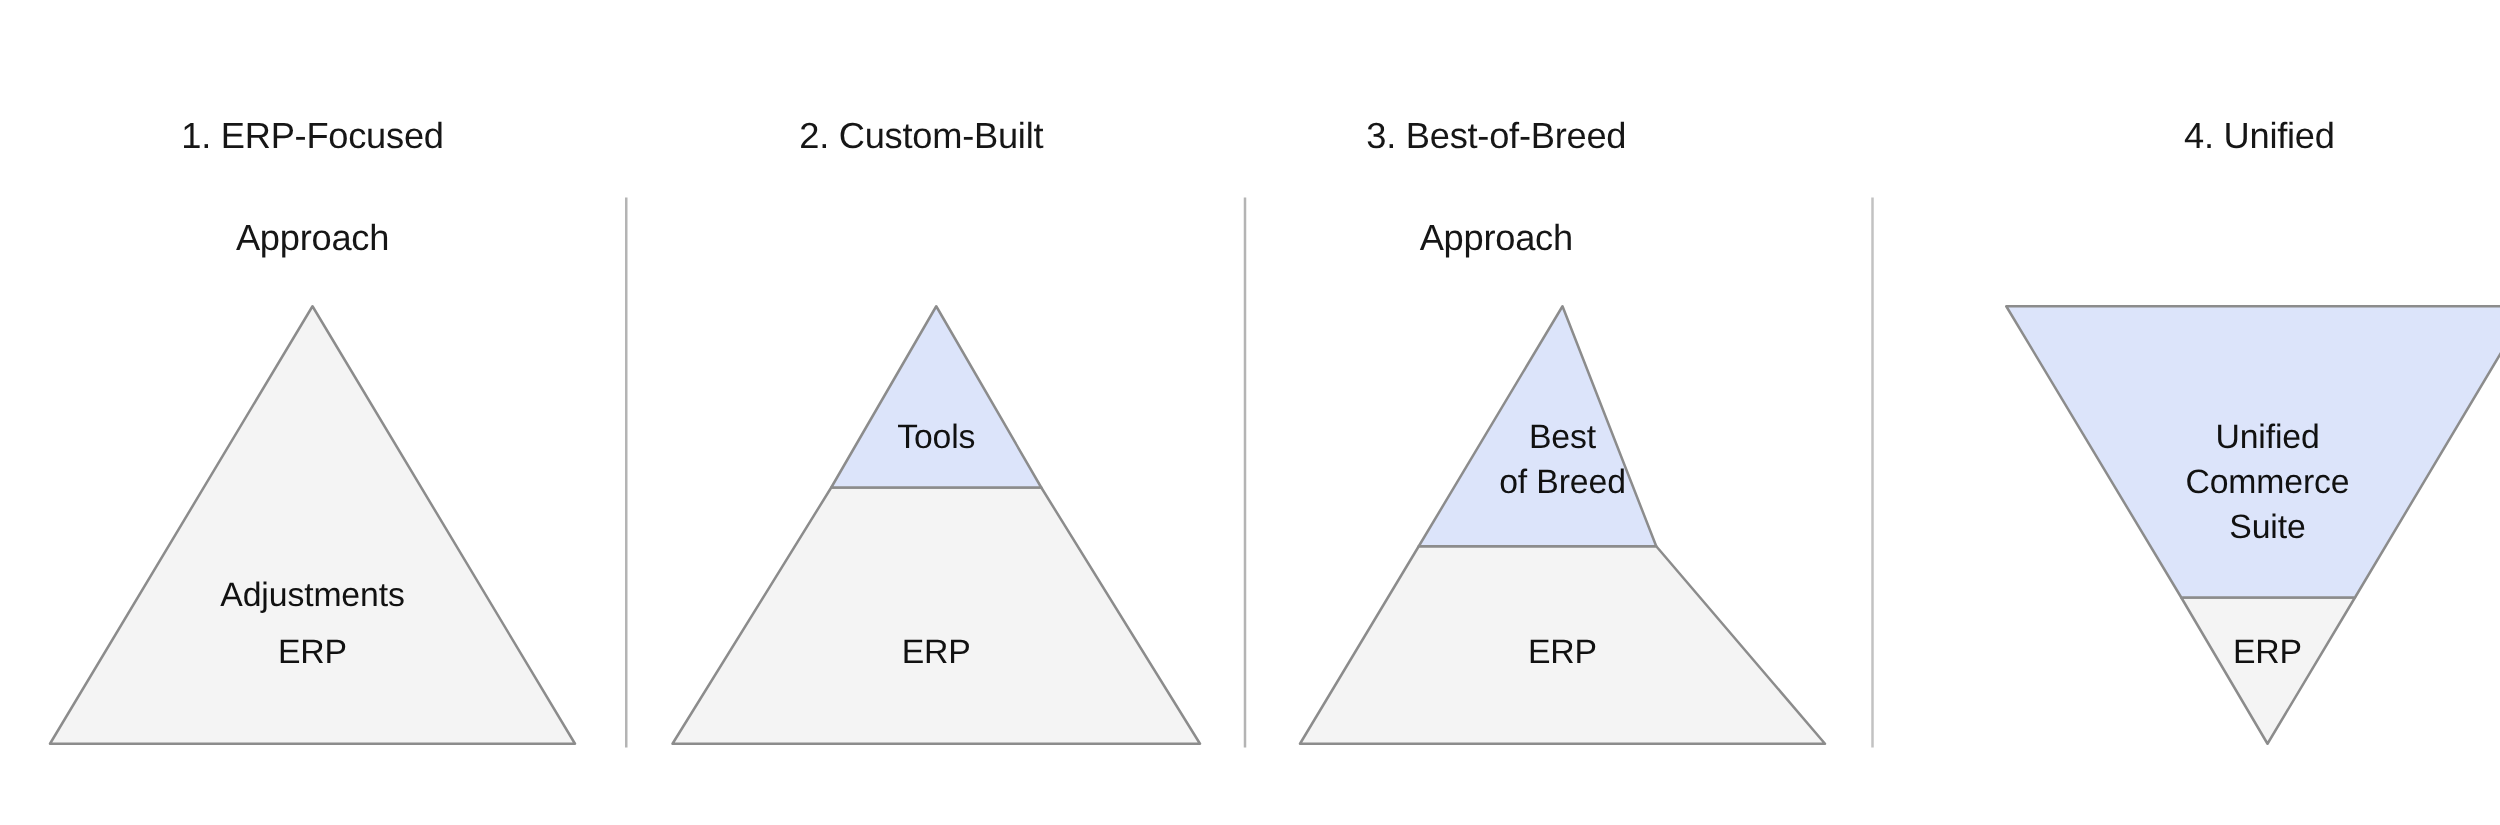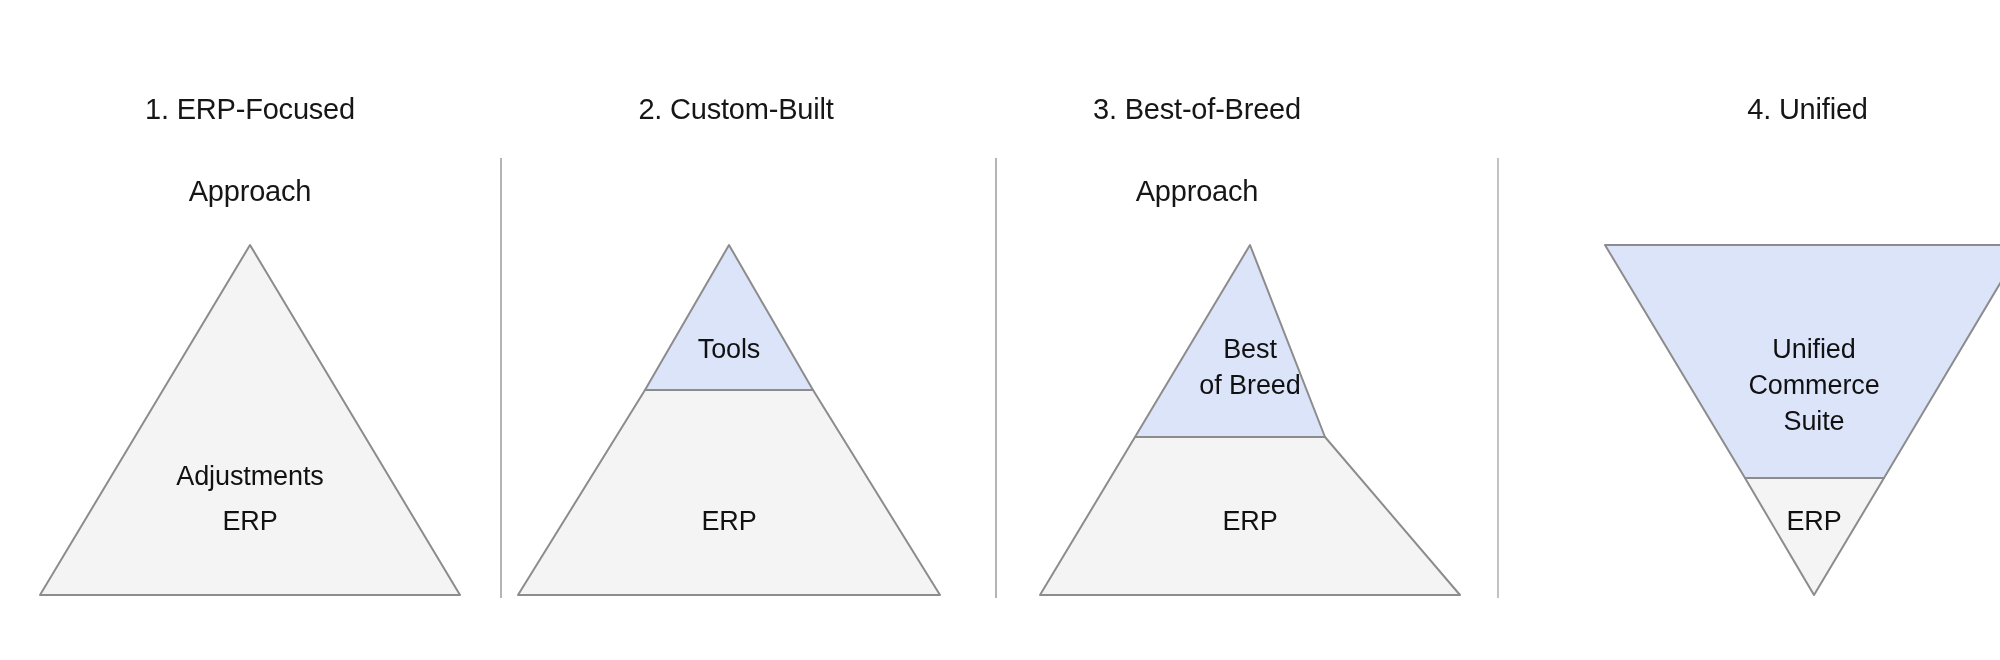--- a/index.html
+++ b/index.html
@@ -74,21 +74,21 @@
 
     <svg class="shape-svg" width="500" height="660" viewBox="0 0 500 660">
       <polygon points="250,245 460,595 40,595" fill="#f4f4f4" stroke="#8c8c8c" stroke-width="2" stroke-linejoin="round"></polygon>
       <text class="seg-label" x="250" y="485">Adjustments</text>
       <text class="seg-label" x="250" y="530">ERP</text>
     </svg>
   </div>
 
   <div class="divider" style="left:500px;"></div>
 
-  <div class="panel" style="left:482px; width:470px;padding-left:38px;">
+  <div class="panel" style="left:502px; width:470px;">
     <div class="panel-title">
       <span>2. Custom-Built</span><br>
     </div>
 
     <svg class="shape-svg" width="493" height="660" viewBox="0 0 493 660">
 
       <polygon points="163,390 331,390 458,595 36,595" fill="#f4f4f4" stroke="#8c8c8c" stroke-width="2" stroke-linejoin="round"></polygon>
 
       <polygon points="247,245 331,390 163,390" fill="#dce4fa" stroke="#8c8c8c" stroke-width="2" stroke-linejoin="round"></polygon>
       <text class="seg-label" x="247" y="358">Tools</text>

